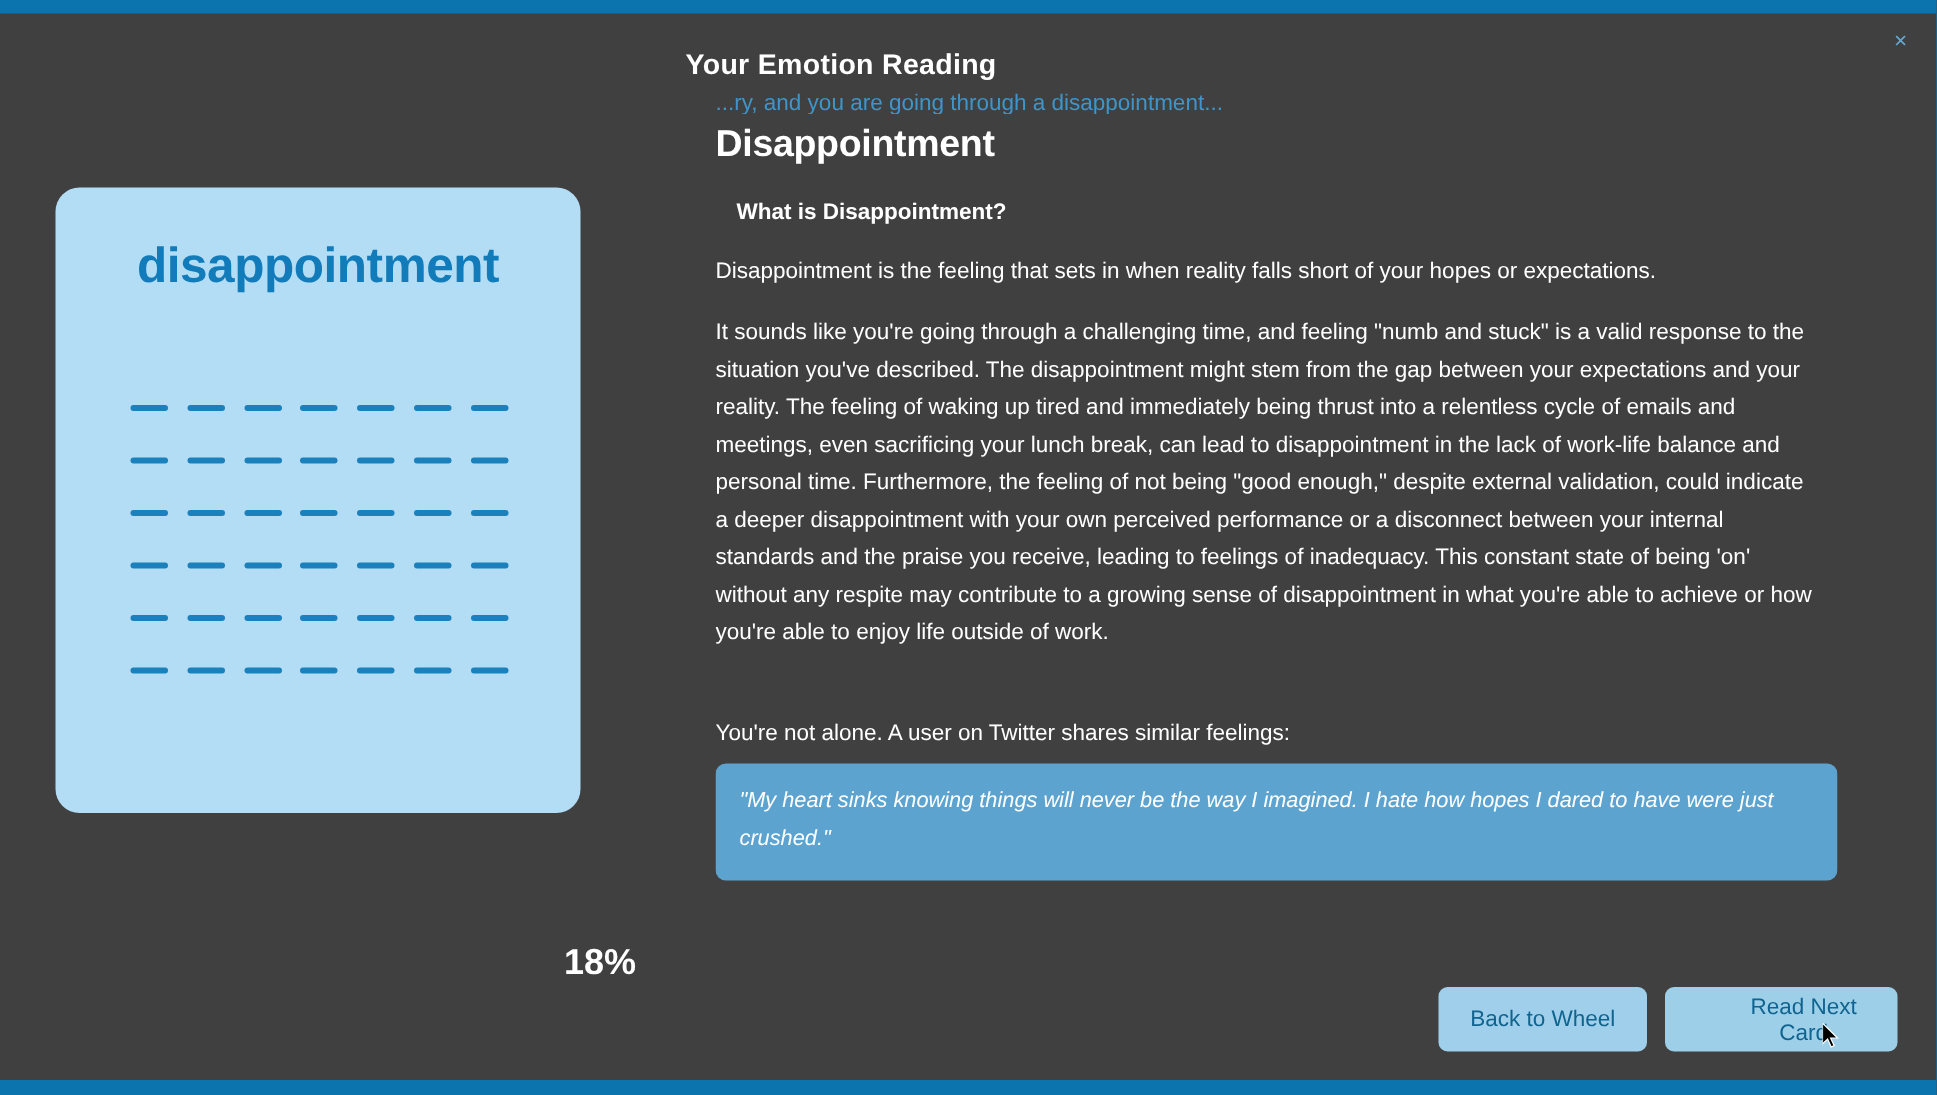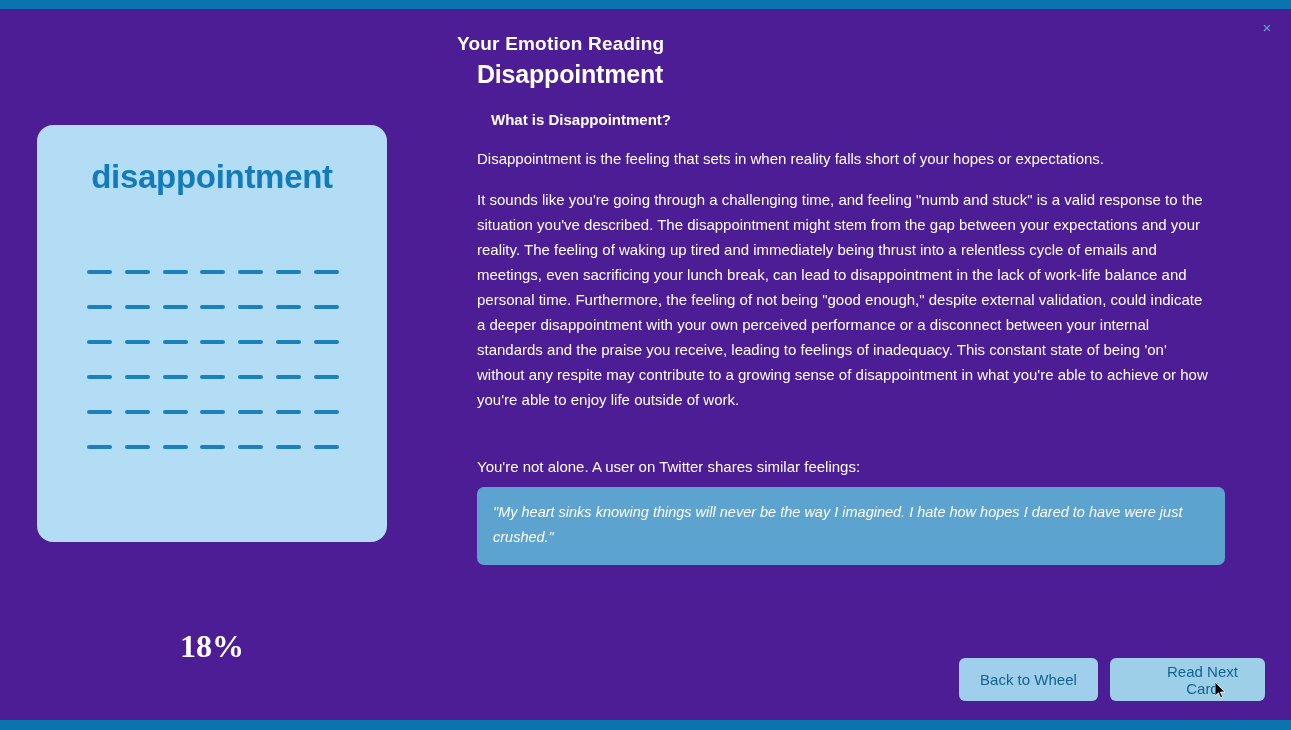--- a/index.html
+++ b/index.html
@@ -10,21 +10,21 @@
     height: 730px;
     overflow: hidden;
     background: #0d7cba;
     font-family: "Liberation Sans", sans-serif;
   }
 
   #app {
     position: relative;
     width: 1291px;
     height: 730px;
-    background: #4c1d95;
+    background: #404040;
   }
 
   
   .strip-top {
     position: absolute;
     left: 0; top: 0;
     width: 1291px; height: 9px;
     background: #0b74ae;
   }
   .strip-bottom {
@@ -97,25 +97,24 @@
     height: 4px;
     border-radius: 2px;
     background: #1b81bd;
   }
 
   .percent {
     position: absolute;
     left: 0;
     top: 628px;
     width: 424px;
-    text-align: center;
-    font-size: 32px;
-    font-weight: bold;
-    color: #ffffff;
-    font-family: Liberation Serif, serif;
+    text-align: right;
+    font-size: 24px;
+    font-weight: bold;
+    color: #ffffff;
   }
 
   
   .content {
     position: absolute;
     left: 477px;
     top: 60px;
     width: 748px;
     height: 590px;
     overflow: hidden;
@@ -271,20 +270,21 @@
         <span class="dash"></span>
         <span class="dash"></span>
         <span class="dash"></span>
       </div>
     </div>
   </div>
 
   <div class="percent">18%</div>
 
   <div class="content">
+    <p class="faded-line">...ry, and you are going through a disappointment...</p>
     <h2 class="emotion-heading">Disappointment</h2>
     <p class="subhead">What is Disappointment?</p>
     <p class="para">Disappointment is the feeling that sets in when reality falls short of your hopes or expectations.</p>
     <p class="para">It sounds like you're going through a challenging time, and feeling "numb and stuck" is a valid response to the situation you've described. The disappointment might stem from the gap between your expectations and your reality. The feeling of waking up tired and immediately being thrust into a relentless cycle of emails and meetings, even sacrificing your lunch break, can lead to disappointment in the lack of work-life balance and personal time. Furthermore, the feeling of not being "good enough," despite external validation, could indicate a deeper disappointment with your own perceived performance or a disconnect between your internal standards and the praise you receive, leading to feelings of inadequacy. This constant state of being 'on' without any respite may contribute to a growing sense of disappointment in what you're able to achieve or how you're able to enjoy life outside of work.</p>
     <p class="quote-lead">You're not alone. A user on Twitter shares similar feelings:</p>
     <div class="quote-box">"My heart sinks knowing things will never be the way I imagined. I hate how hopes I dared to have were just crushed."</div>
   </div>
 
   <div class="btn-row">
     <button class="btn btn-back">Back to Wheel</button>

